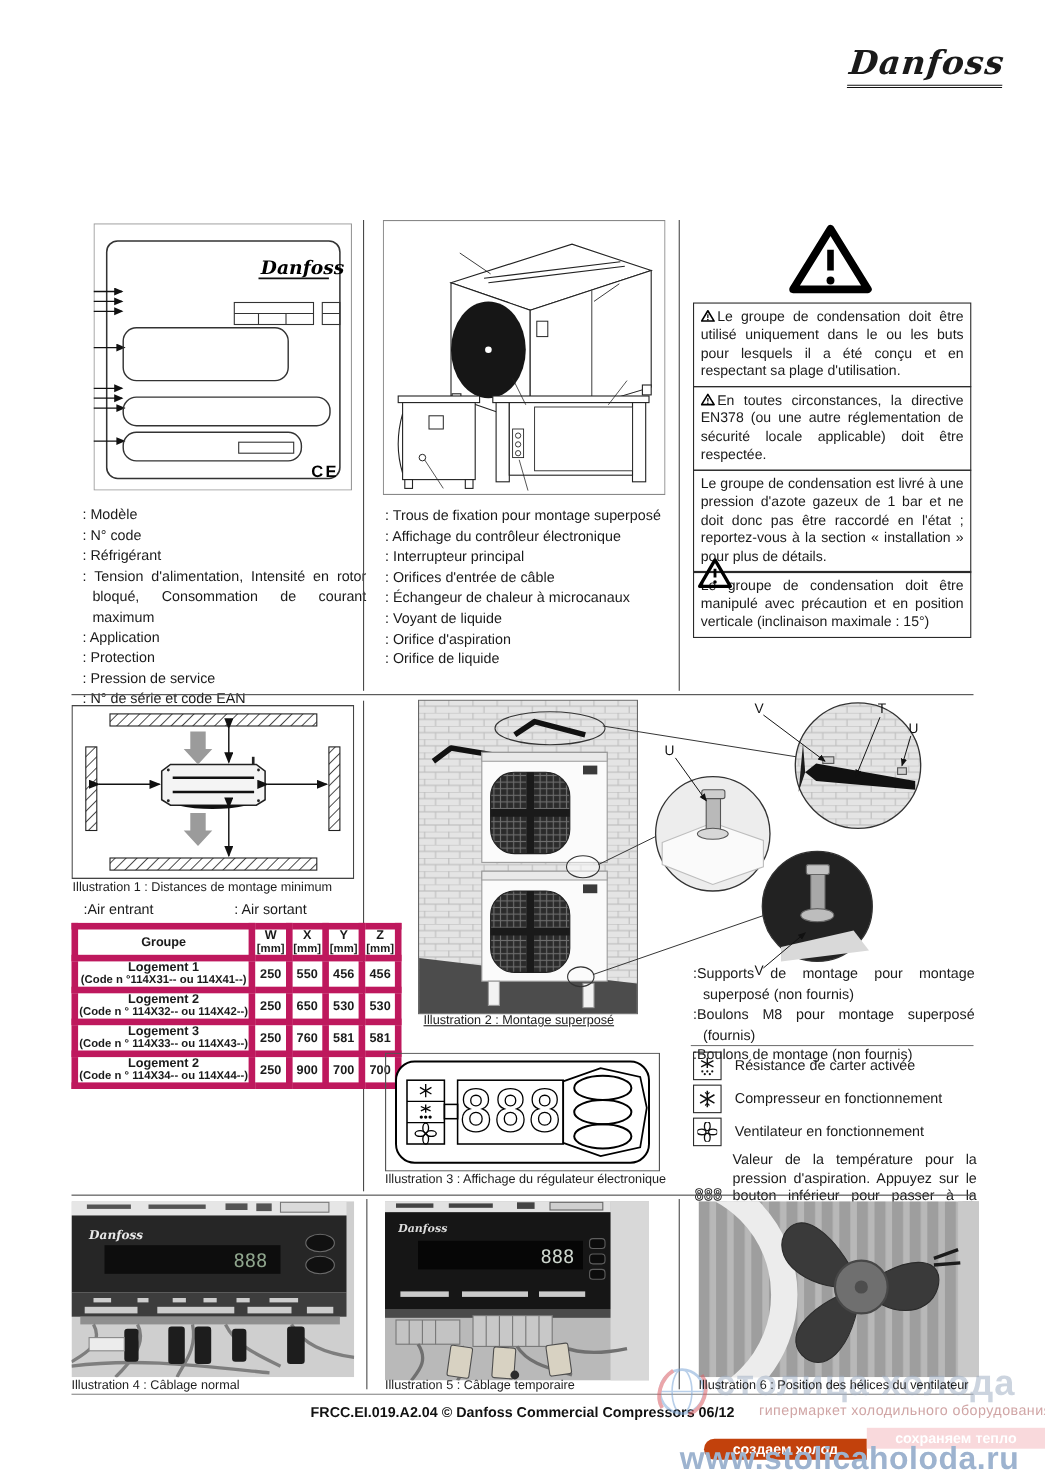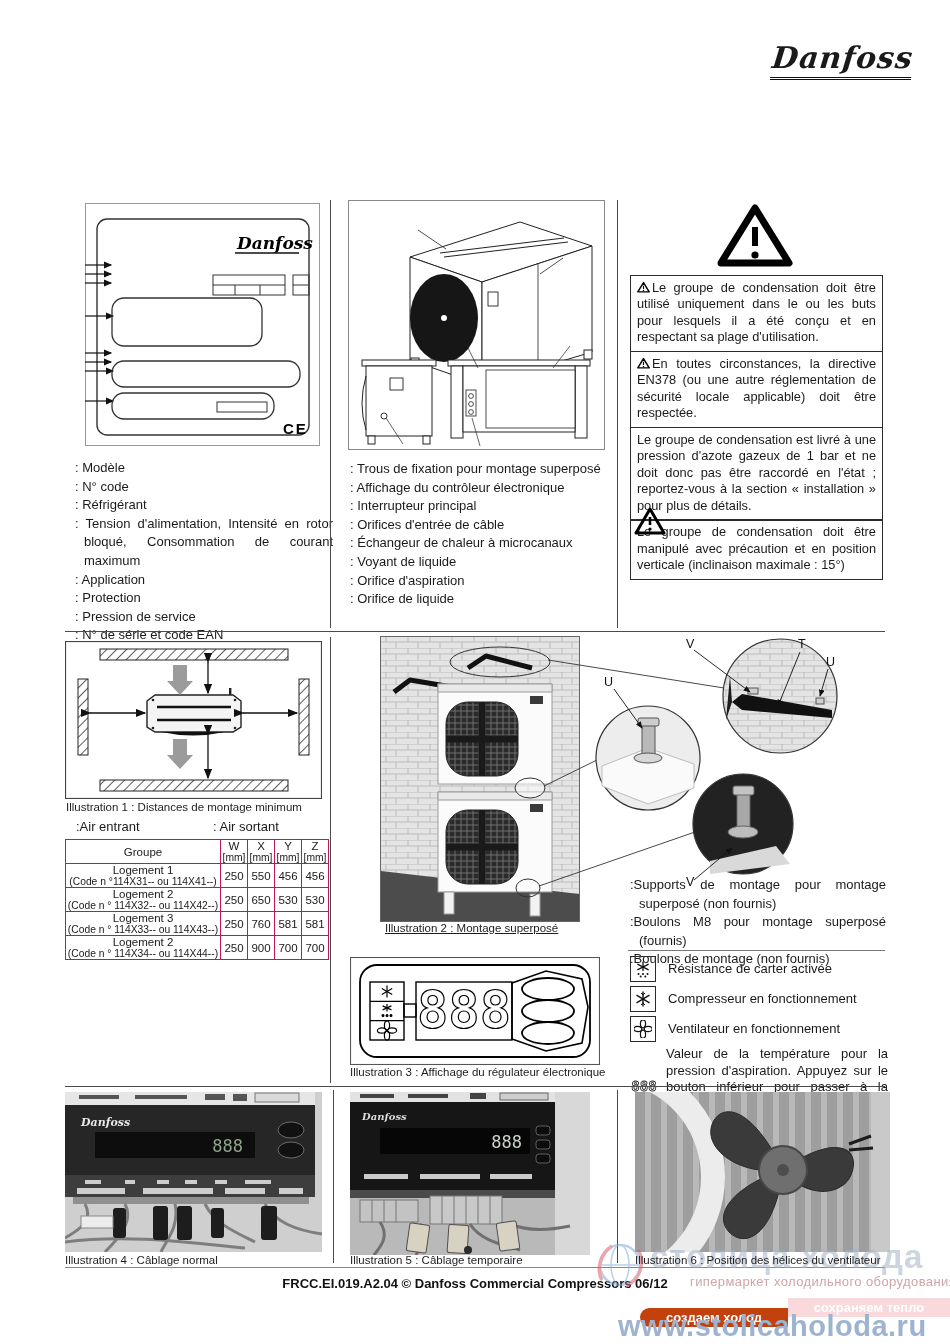--- a/index.html
+++ b/index.html
@@ -22,21 +22,21 @@
 
   
   .lbl-list{font-size:13px;line-height:18.6px;}
   .lbl-list div{padding-left:9px;text-indent:-9px;text-align:justify;}
 
   
   .caption{font-size:11.5px;color:#1d1d1d;}
 
   
   #mount-table{border-collapse:collapse;font-size:11.5px;text-align:center;}
-  #mount-table td,#mount-table th{border:1px solid #be185d;padding:0 1px;font-weight:normal;}
+  #mount-table td,#mount-table th{border:6px solid #be185d;padding:0 1px;font-weight:bold;}
   #mount-table .grp{width:152px;}
   #mount-table .val{width:24px;}
   #mount-table .code{font-size:10.3px;white-space:nowrap;}
   #mount-table .unit{font-size:10.3px;}
 
   
   #legend{left:630px;top:956px;width:258px;}
   .leg-row{display:flex;align-items:center;margin-bottom:4px;}
   .leg-ic{width:24px;height:24px;border:1.3px solid #2a2a2a;flex:0 0 auto;display:flex;
     align-items:center;justify-content:center;margin-right:12px;}

